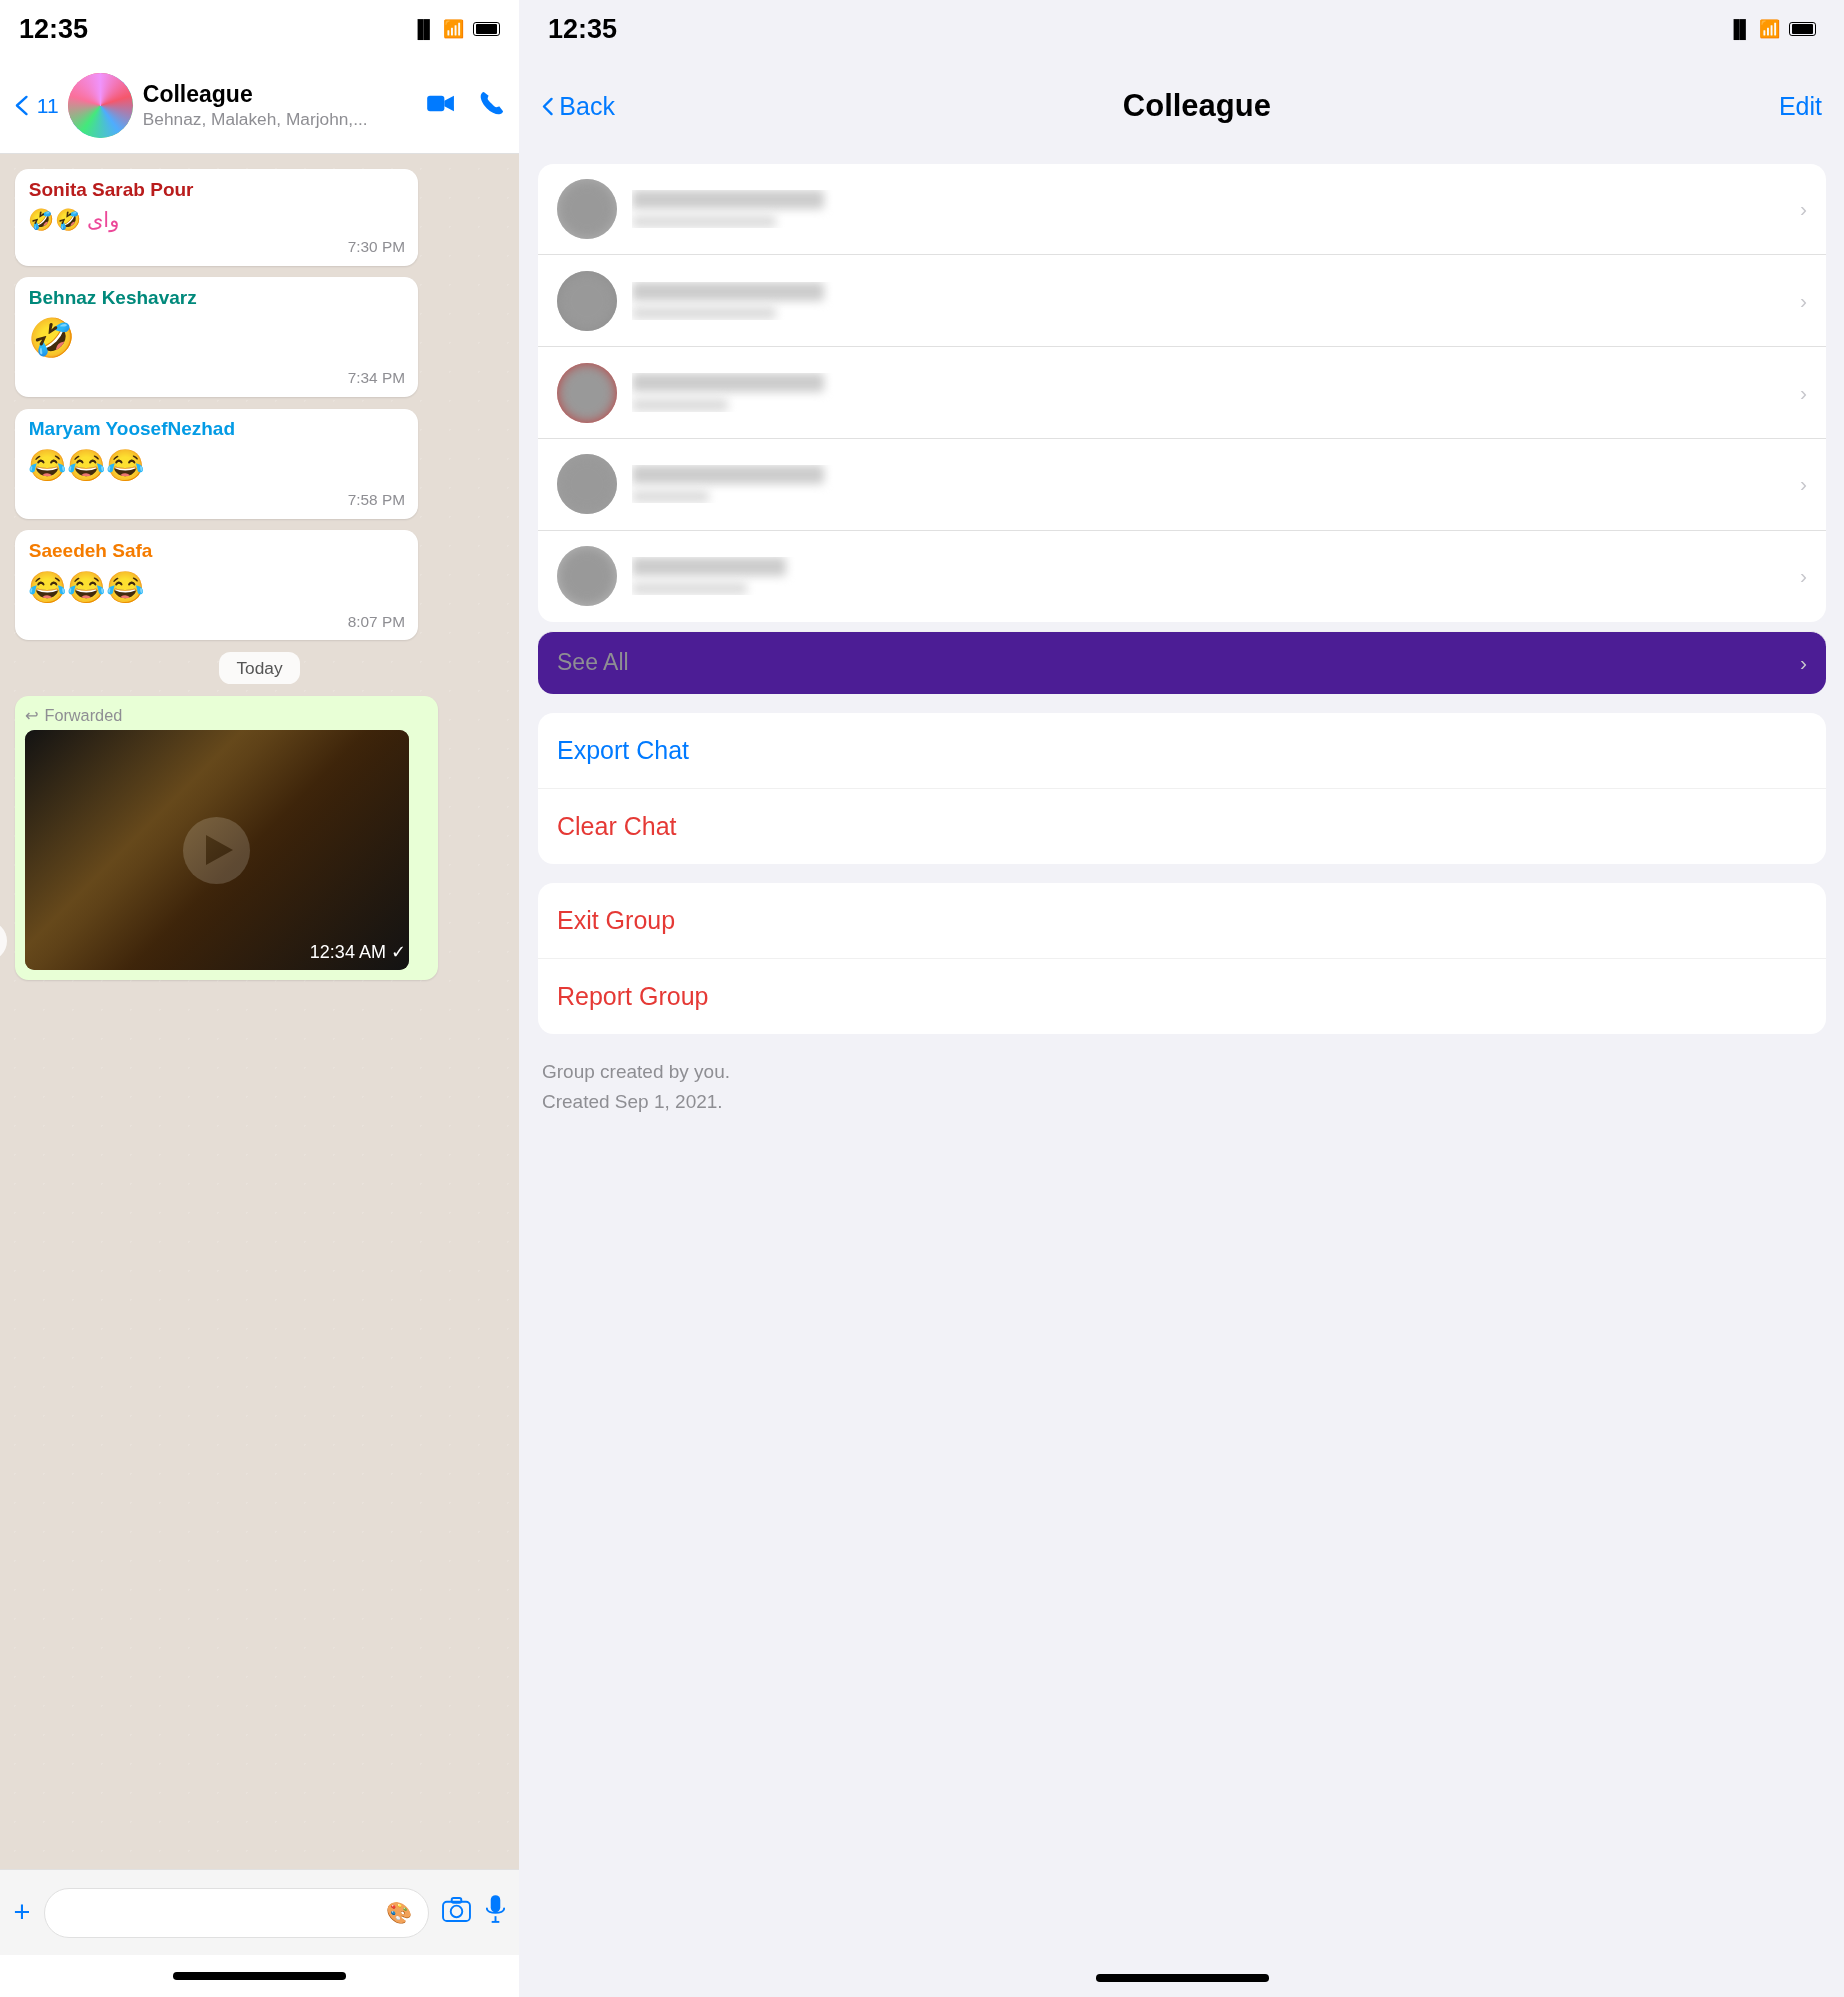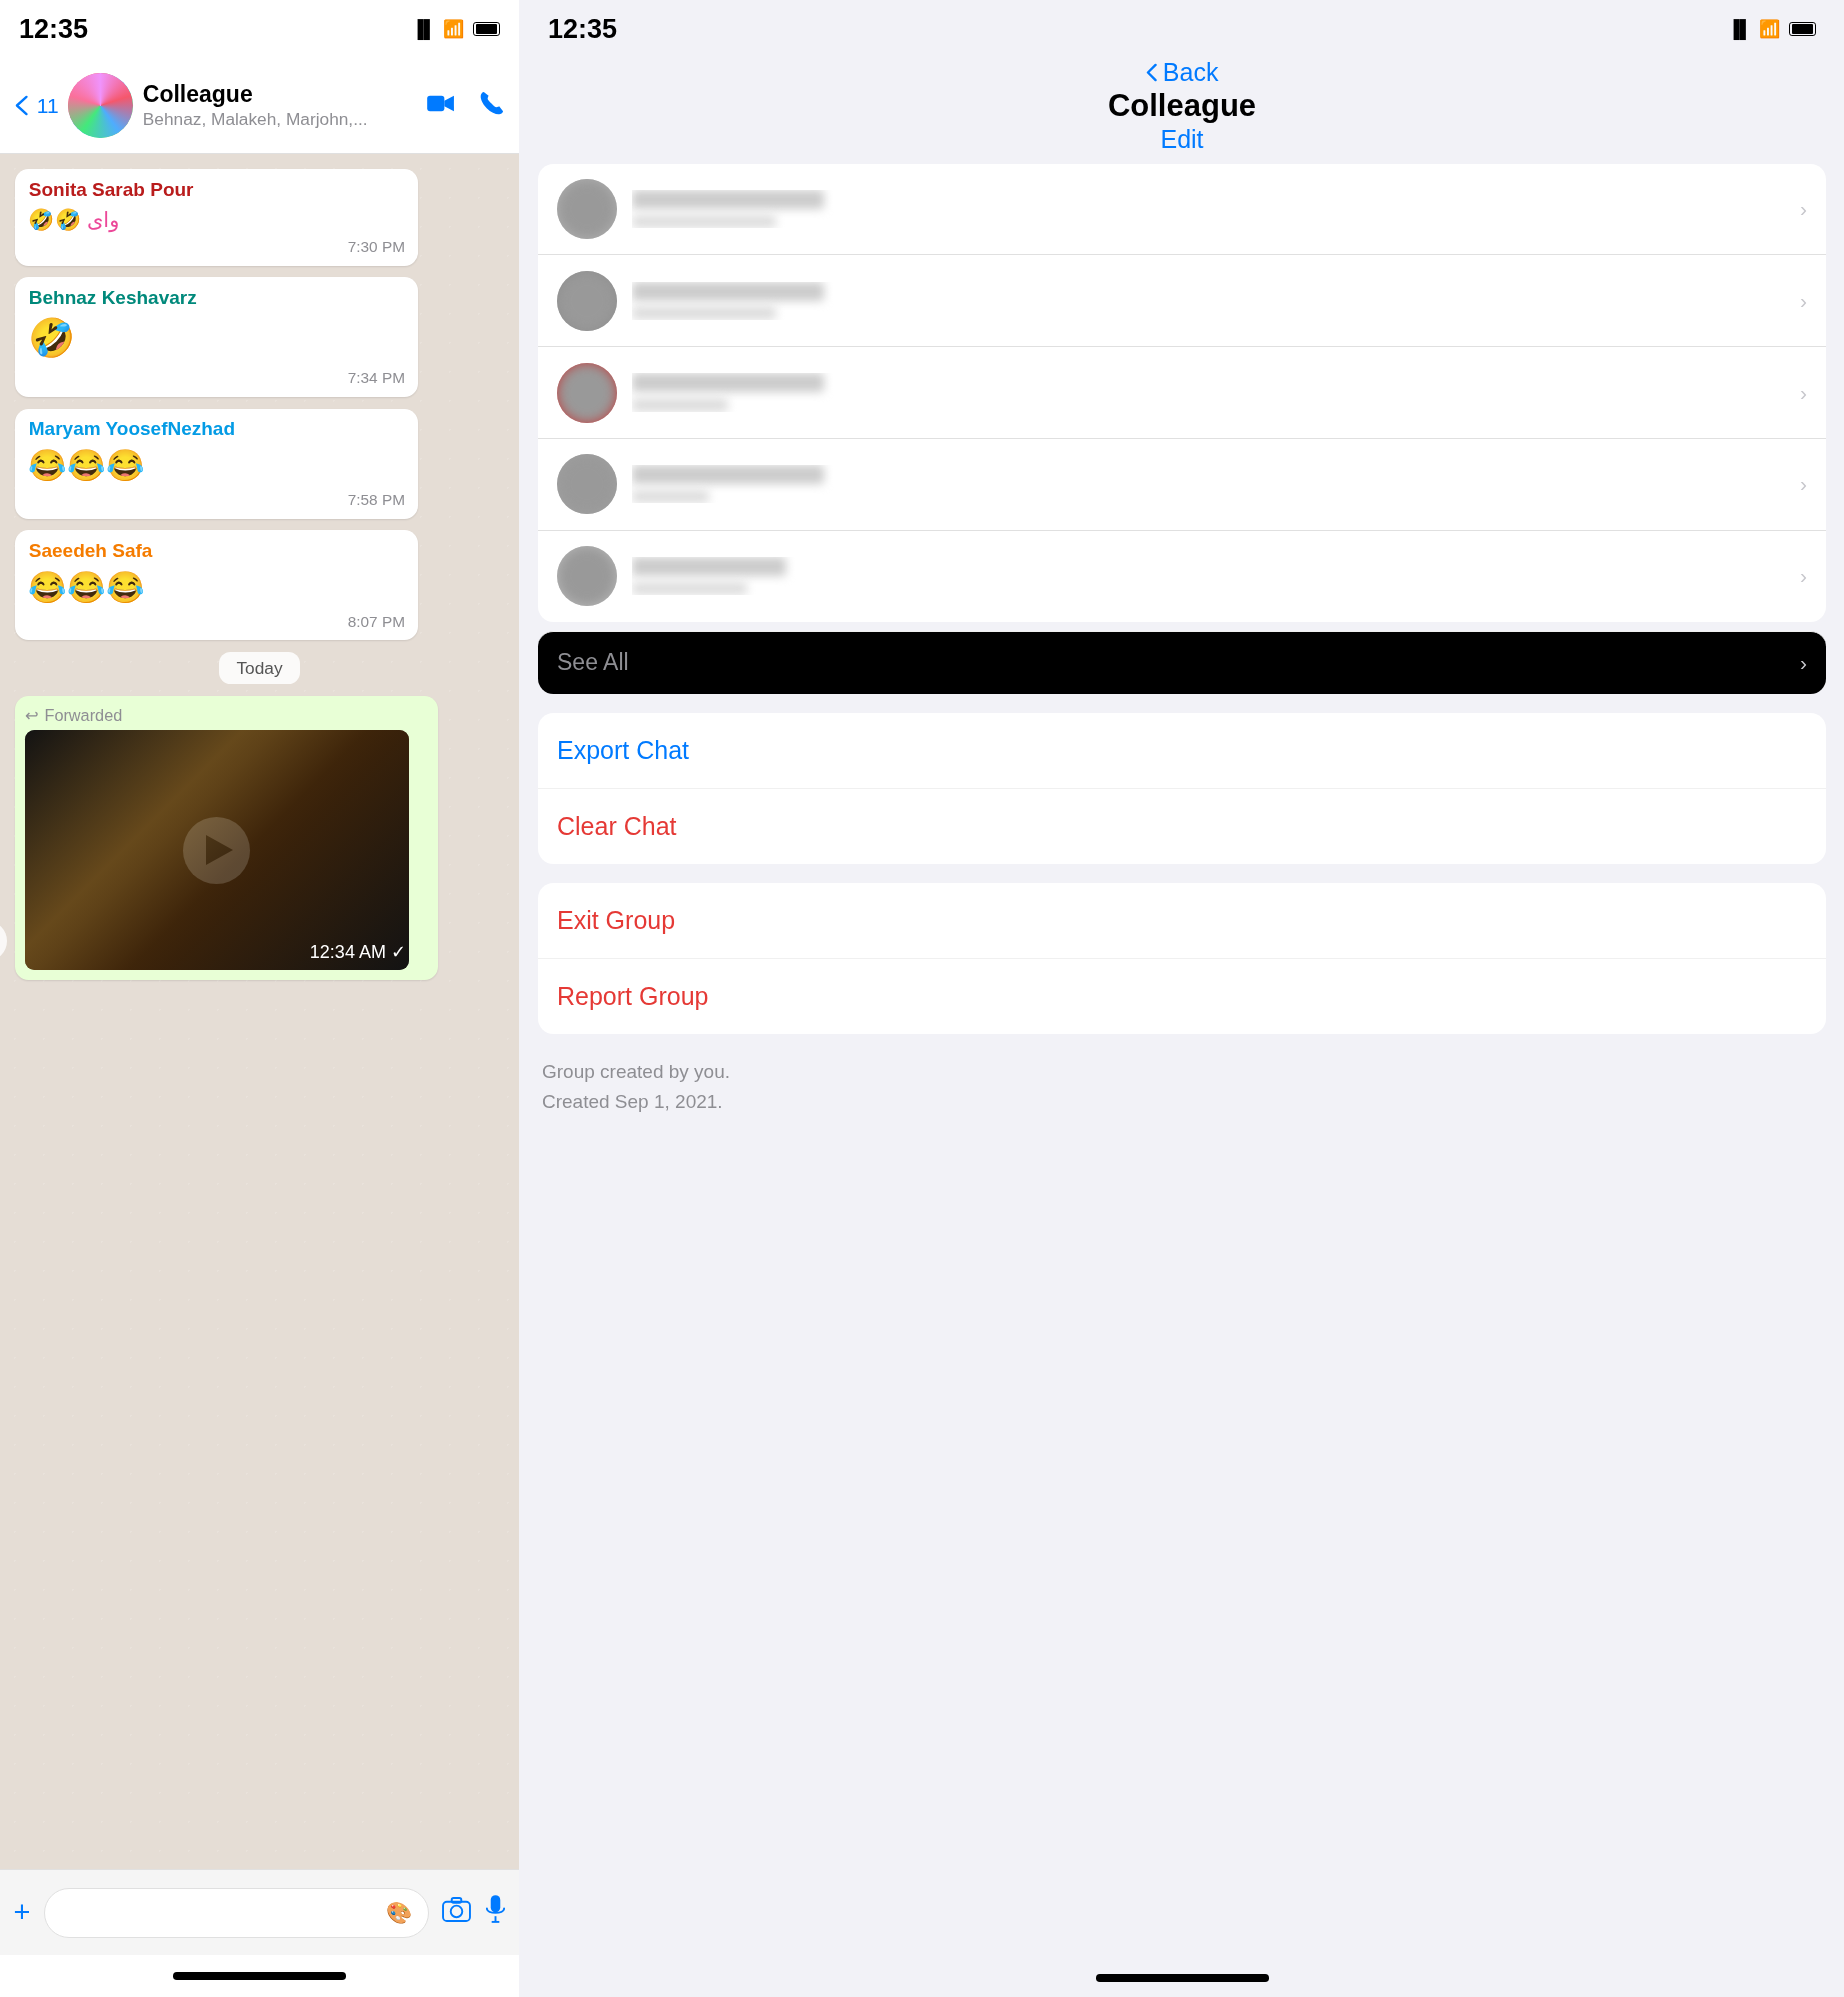--- a/index.html
+++ b/index.html
@@ -305,21 +305,20 @@
     }
 
     
     .right-nav-header {
       height: 96px;
       background: #f2f2f7;
       display: flex;
       align-items: center;
       justify-content: space-between;
       padding: 0 23px;
-      flex-direction: column;
     }
     .nav-back-btn {
       display: flex;
       align-items: center;
       color: #007aff;
       font-size: 25px;
       gap: 5.8px;
       cursor: pointer;
     }
     .nav-title {
@@ -391,21 +390,21 @@
     .chevron-icon {
       color: #c7c7cc;
       font-size: 21px;
     }
 
     
     .see-all-row {
       display: flex;
       align-items: center;
       padding: 17.3px 19px;
-      background: #000000;
+      background: #4c1d95;
       border-radius: 15.4px;
       margin: 0 19px 9.6px;
       cursor: pointer;
       border-top: 1px solid #f0f0f0;
     }
     .see-all-text {
       font-size: 23px;
       color: #8e8e93;
       flex: 1;
     }

